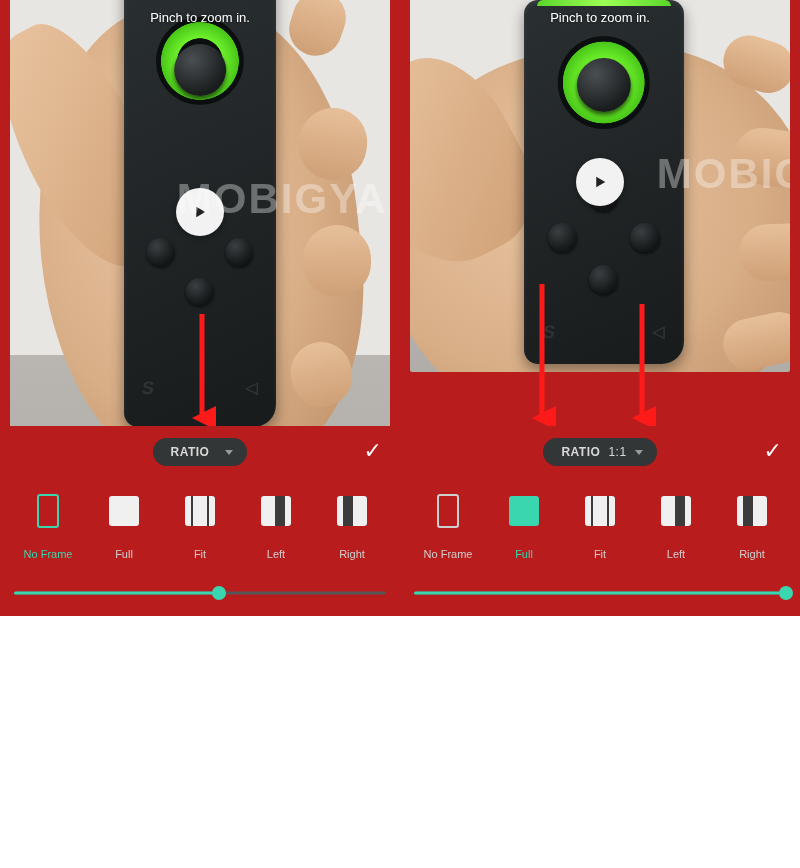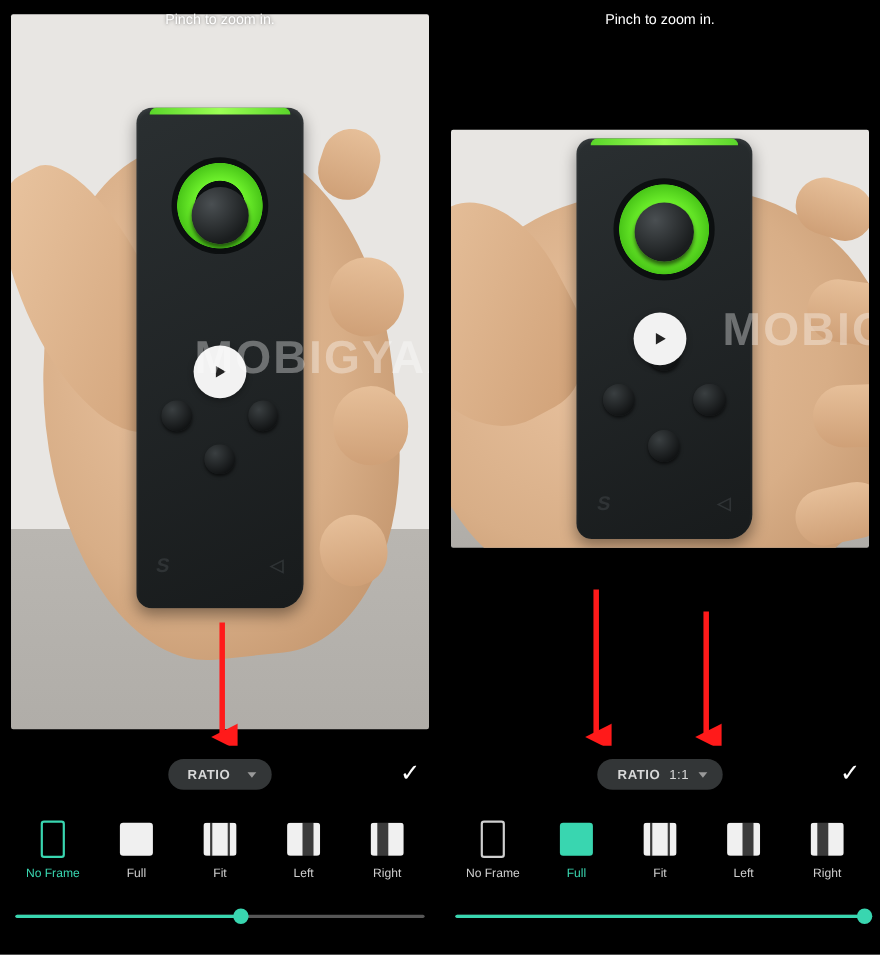--- a/index.html
+++ b/index.html
@@ -1,39 +1,39 @@
 <!DOCTYPE html>
 <html><head>
 <meta charset="utf-8">
 <style>
   * { box-sizing: border-box; margin: 0; padding: 0; }
   html, body { width: 800px; height: 868px; overflow: hidden; font-family: -apple-system, Helvetica, Arial, sans-serif; }
   body { display: flex; }
-  .pane { width: 400px; height: 868px; background: #000000; position: relative; display: flex; flex-direction: column; }
+  .pane { width: 400px; height: 616px; background: #b91c1c; position: relative; display: flex; flex-direction: column; }
   .hint { position: absolute; top: 10px; left: 0; right: 0; text-align: center; color: #fff; font-size: 13px; font-weight: 500; z-index: 3; text-shadow: 0 0 3px rgba(0,0,0,0.5); }
 
   
   .canvas-area { flex: 1; display: flex; align-items: center; justify-content: center; position: relative; overflow: hidden; padding-top: 4px; padding-bottom: 6px;}
   .preview-wrap { display:flex; align-items:center; justify-content:center; }
   .preview-img { position:relative; display:flex; align-items:center; justify-content:center; }
   .play-btn { position:absolute; top:50%; left:50%; transform:translate(-50%,-50%); width:48px; height:48px; border-radius:50%; background:#f2f2f2; display:flex; align-items:center; justify-content:center; box-shadow:0 2px 6px rgba(0,0,0,0.35); cursor:pointer; }
   .play-btn svg { width:18px; height:18px; }
 
   .watermark { position:absolute; top:48%; right:-30px; transform:translateY(-50%); font-size:42px; font-weight:800; letter-spacing:2px; color:rgba(255,255,255,0.35); pointer-events:none; white-space:nowrap; }
 
   
   .controls { height: 190px; padding-top: 6px; position:relative;text-align:right; }
   .ratio-row { display:flex; align-items:center; justify-content:center; gap:10px; height:40px; position:relative; }
   .ratio-pill { background:#333637; color:#d8d8d8; border-radius:18px; padding:7px 14px 7px 18px; display:flex; align-items:center; gap:8px; font-size:12px; font-weight:700; cursor:pointer; letter-spacing:0.5px;}
   .ratio-pill .chev { width:0; height:0; border-left:4px solid transparent; border-right:4px solid transparent; border-top:5px solid #9a9a9a; }
   .ratio-val { font-weight:400; color:#d8d8d8;}
   .confirm { position:absolute; right:18px; top:6px; color:#fff; font-size:22px; cursor:pointer; }
 
   .frames-row { display:flex; justify-content:space-around; align-items:flex-end; margin-top:22px; padding:0 10px; }
-  .frame-opt { display:flex; flex-direction:column; align-items:center; gap:8px; cursor:pointer; width:60px;}
+  .frame-opt { display:flex; flex-direction:column; align-items:center; gap:20px; cursor:pointer; width:60px;}
   .frame-icon { width:34px; height:34px; display:flex; align-items:center; justify-content:center; }
   .frame-label { font-size:11px; color:#cfcfcf; }
   .frame-opt.selected .frame-label { color:#39d6b0; font-weight:500;}
   
   .ic-noframe { width:22px; height:34px; border:2.5px solid #cfcfcf; border-radius:3px; }
   .frame-opt.selected .ic-noframe { border-color:#39d6b0; }
   
   .ic-full { width:30px; height:30px; background:#f0f0f0; border-radius:3px; }
   .frame-opt.selected .ic-full { background:#39d6b0; }
   

